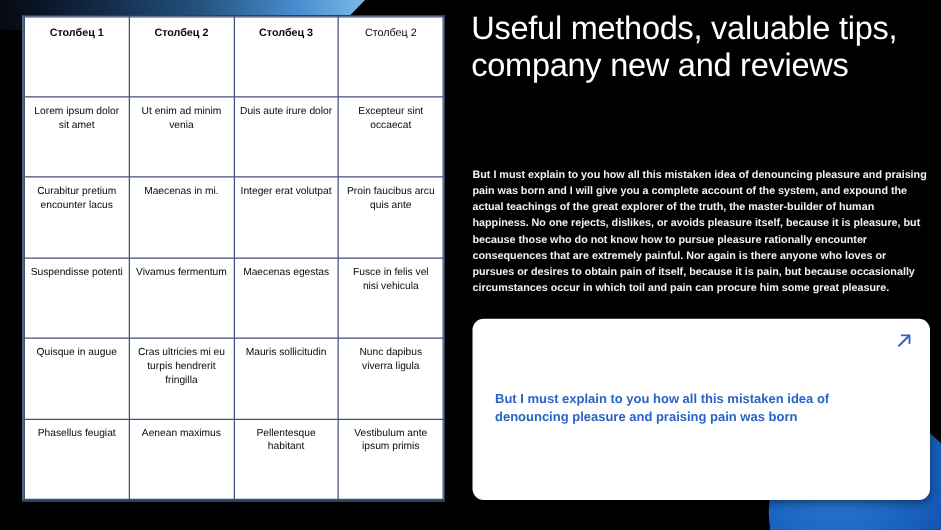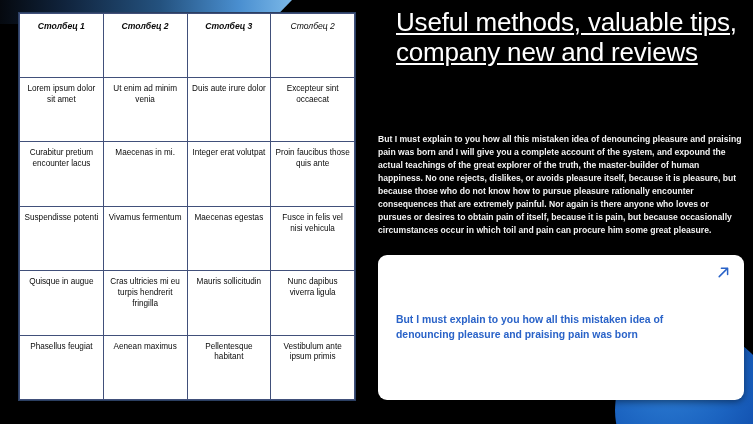--- a/index.html
+++ b/index.html
@@ -57,40 +57,39 @@
     border: 1px solid #41507a;
     vertical-align: top;
     text-align: center;
     padding: 6px 4px 0 4px;
     font-size: 8.2px;
     line-height: 1.32;
     color: #0a0a0a;
     font-weight: normal;
     height: 64px;
   }
-  th { padding-top: 7px; font-style: italic; }
+  th { padding-top: 7px; }
   th.bold { font-weight: bold; font-size: 8.6px; }
   th.plain { font-weight: normal; font-size: 8.6px; }
 
   
   #right {
     position: absolute;
     left: 377px; top: 0;
     width: 376px; height: 424px;
   }
   #headline {
     position: absolute;
-    left: 19px; top: 8px;
+    left: 0; top: 8px;
     width: 358px;
     color: #ffffff;
     font-size: 26px;
     line-height: 1.14;
     font-weight: normal;
     letter-spacing: -0.2px;
-    text-decoration: underline;
   }
   #lead-paragraph {
     position: absolute;
     left: 1px; top: 133px;
     width: 366px;
     color: #f2f2f2;
     font-size: 8.6px;
     line-height: 1.52;
     font-weight: bold;
     text-align: left;
@@ -152,21 +151,21 @@
         <tr>
           <td>Lorem ipsum dolor sit amet</td>
           <td>Ut enim ad minim venia</td>
           <td>Duis aute irure dolor</td>
           <td>Excepteur sint occaecat</td>
         </tr>
         <tr>
           <td>Curabitur pretium encounter lacus</td>
           <td>Maecenas in mi.</td>
           <td>Integer erat volutpat</td>
-          <td>Proin faucibus those quis ante</td>
+          <td>Proin faucibus arcu quis ante</td>
         </tr>
         <tr>
           <td>Suspendisse potenti</td>
           <td>Vivamus fermentum</td>
           <td>Maecenas egestas</td>
           <td>Fusce in felis vel nisi vehicula</td>
         </tr>
         <tr>
           <td>Quisque in augue</td>
           <td>Cras ultricies mi eu turpis hendrerit fringilla</td>

